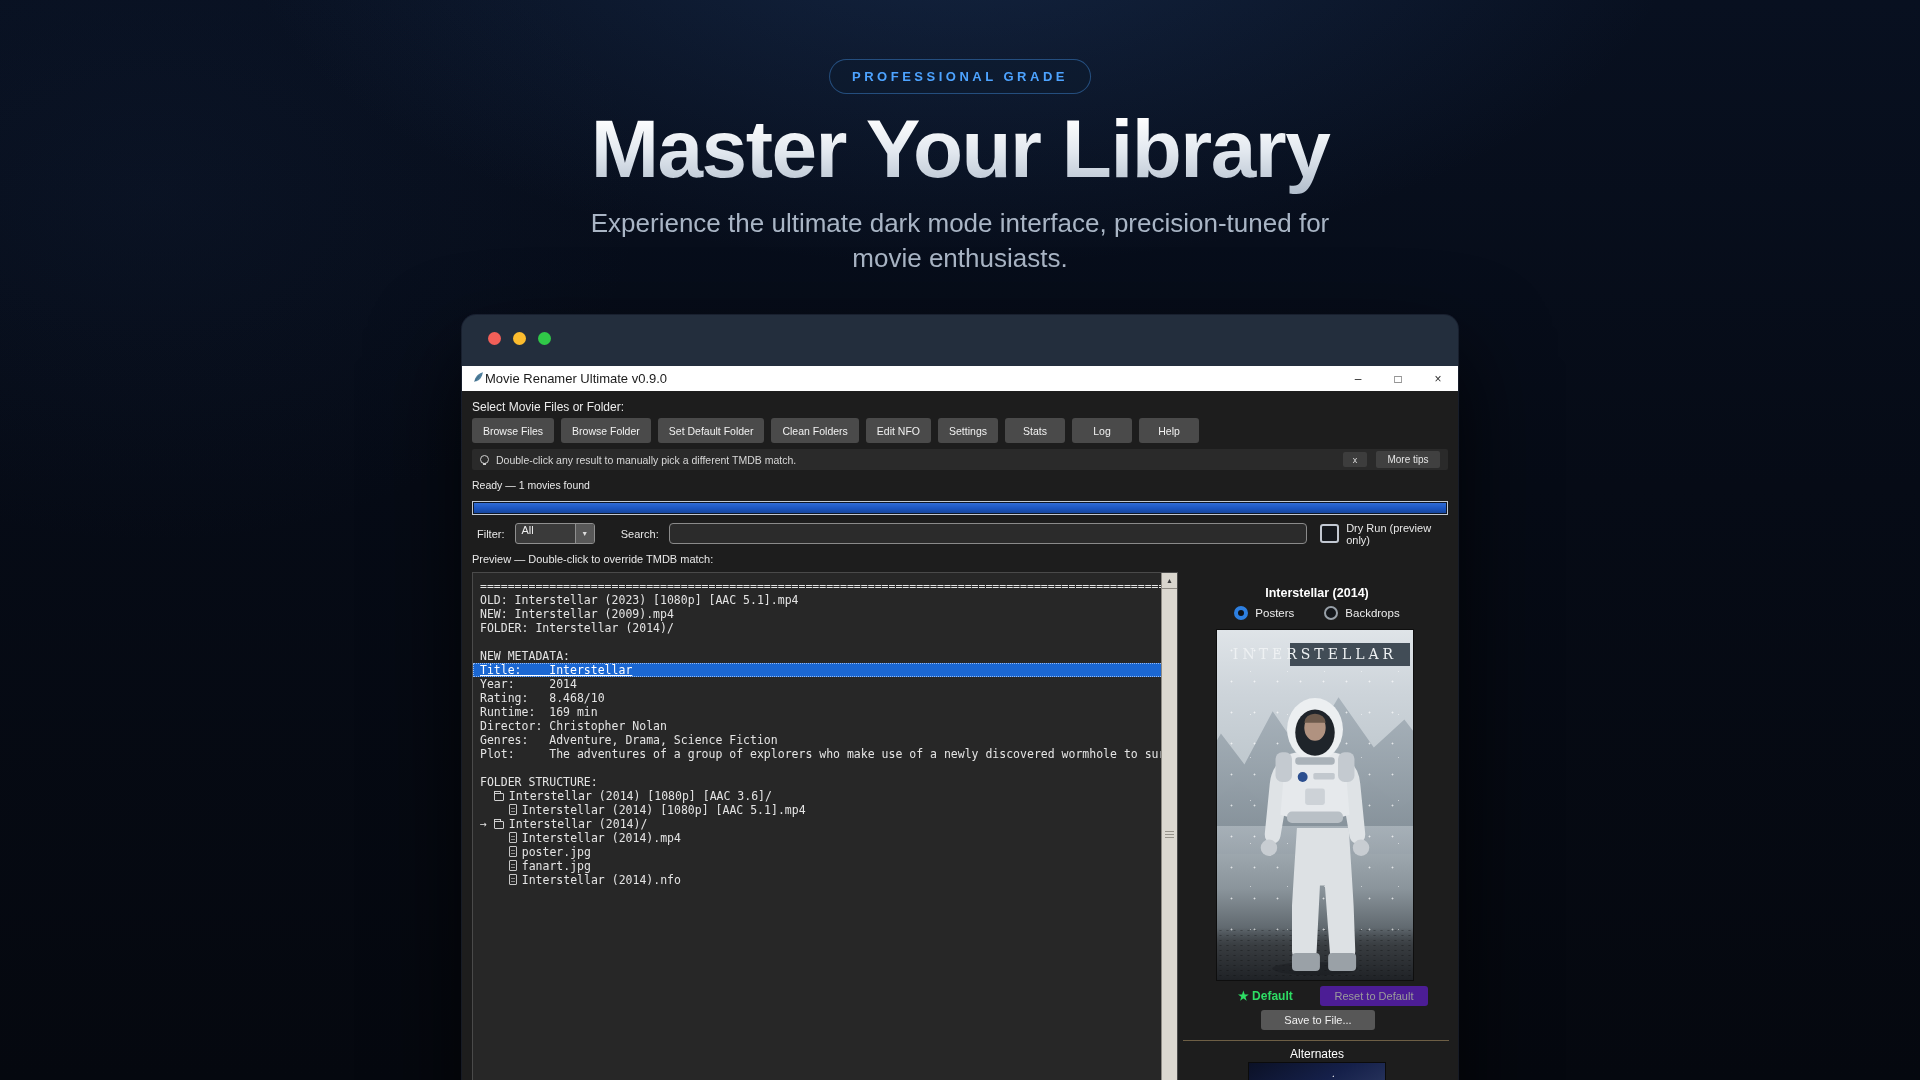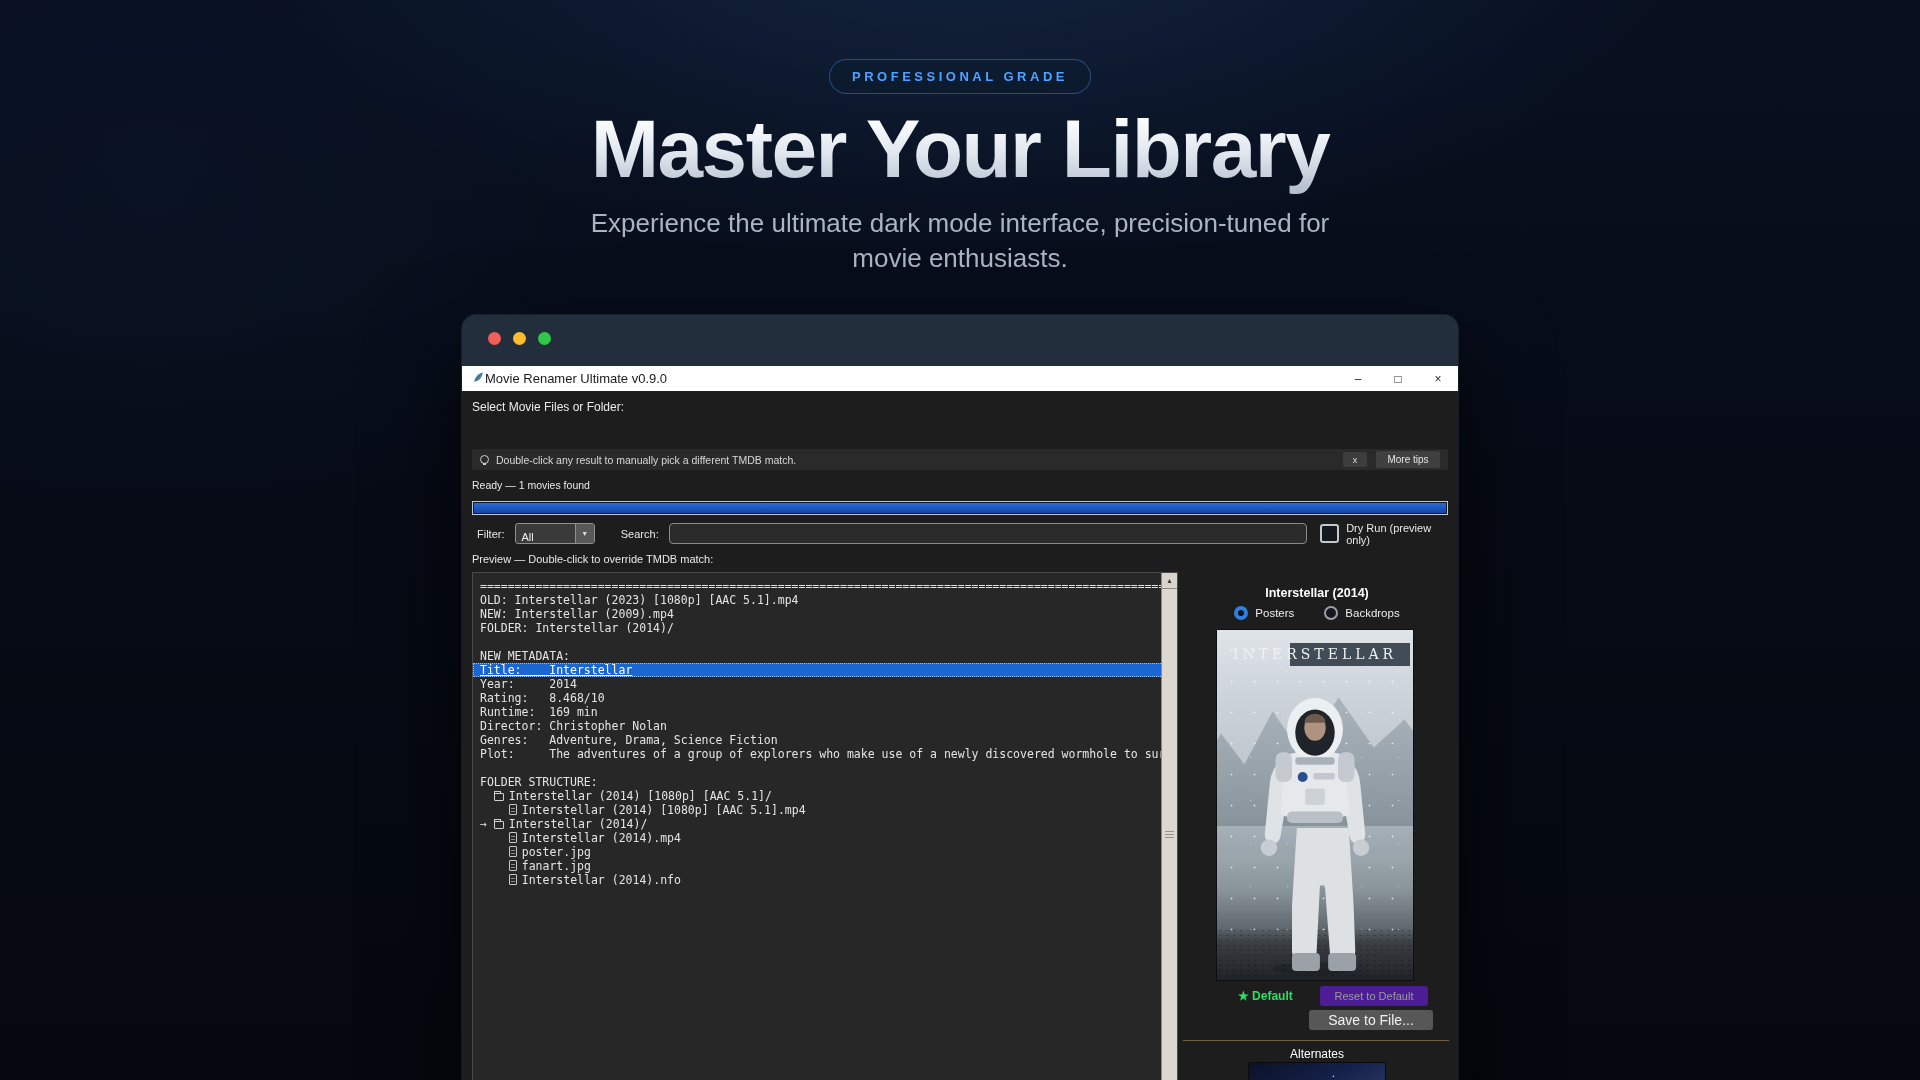--- a/index.html
+++ b/index.html
@@ -52,21 +52,21 @@
   .tip-more{margin-left:9px;width:64px;height:17px;background:#404040;border-radius:2px;
     color:#e4e4e4;font-size:10px;display:flex;align-items:center;justify-content:center;}
   .status{position:absolute;left:10px;top:88px;font-size:10.5px;color:#e9e9e9;}
   .progress{position:absolute;left:10px;top:110px;width:976px;height:14px;box-sizing:border-box;
     border:1px solid #c3c9d1;background:#0f1726;padding:1px;}
   .progress-fill{height:100%;background:linear-gradient(180deg,#2f6bd6 0%,#1c55c0 55%,#16469e 100%);}
   .filterrow{position:absolute;left:10px;top:131px;width:976px;height:23px;display:flex;
     align-items:center;font-size:11px;color:#e8e8e8;}
   .f-label{margin-left:5px;}
   .combo{margin-left:10px;width:88px;height:21px;background:#3a3a3a;border:1px solid #8f8f8f;
-    border-radius:3px;display:flex;align-items:flex-end;box-sizing:border-box;}
+    border-radius:3px;display:flex;align-items:flex-start;box-sizing:border-box;}
   .combo-val{flex:1;padding-left:6px;font-size:11px;color:#f0f0f0;}
   .combo-btn{width:18px;height:100%;background:#585858;border-left:1px solid #8f8f8f;
     display:flex;align-items:center;justify-content:center;color:#dddddd;font-size:7px;
     border-radius:0 2px 2px 0;}
   .s-label{margin-left:26px;}
   .search-input{margin-left:10px;width:700px;height:21px;background:#2b2b2b;
     border:1px solid #8a8a8a;border-radius:4px;color:#eeeeee;padding:0 6px;
     font-family:inherit;font-size:11px;box-sizing:border-box;}
   .dry-check{margin-left:13px;width:15px;height:15px;border:2px solid #c2c8d2;border-radius:3px;
     background:#15181d;flex:none;}
@@ -127,22 +127,22 @@
     background-image:radial-gradient(rgba(0,0,0,.55) .8px,transparent 1.3px);background-size:7px 5px;}
   .poster-titlebox{position:absolute;top:13px;left:37%;right:3px;height:23px;background:rgba(52,63,74,.92);}
   .poster-title{position:absolute;top:16px;left:0;width:100%;text-align:center;
     font-family:"DejaVu Serif",serif;font-size:14px;letter-spacing:4px;color:#eef1f3;}
   .astro{position:absolute;left:50%;transform:translateX(-50%);top:50px;height:296px;}
   .p-defrow{position:absolute;top:414px;left:0;width:100%;height:20px;}
   .p-default{position:absolute;left:52px;top:3px;color:var(--default_green,#2edd64);
     font-size:12px;font-weight:700;}
   .p-reset{position:absolute;left:134px;top:0;width:108px;height:20px;background:#4c1d95;
     border-radius:3px;color:#9b9b9b;font-size:11px;display:flex;align-items:center;justify-content:center;}
-  .p-save{position:absolute;top:438px;left:75px;width:124px;height:20px;background:#575757;
-    border-radius:3px;color:#f0f0f0;font-size:14px;display:flex;align-items:center;justify-content:center;margin-left:48px;}
+  .p-save{position:absolute;top:438px;left:75px;width:114px;height:20px;background:#575757;
+    border-radius:3px;color:#f0f0f0;font-size:11px;display:flex;align-items:center;justify-content:center;}
   .p-divider{position:absolute;top:468px;left:-3px;width:266px;border-top:1px solid var(--divider_tan,#6e5f45);}
   .p-alt-title{position:absolute;top:475px;left:0;width:100%;text-align:center;font-weight:400;
     font-size:12px;color:#ffffff;}
   .p-alt-thumb{position:absolute;top:491px;left:63px;width:136px;height:74px;
     box-shadow:0 0 0 1px rgba(0,0,0,.6);
     background-image:
       radial-gradient(circle at 18% 30%,rgba(255,255,255,.9) .6px,transparent 1.1px),
       radial-gradient(circle at 62% 18%,rgba(255,255,255,.8) .5px,transparent 1px),
       radial-gradient(circle at 84% 55%,rgba(255,255,255,.7) .5px,transparent 1px),
       radial-gradient(circle at 40% 60%,rgba(220,230,255,.7) .5px,transparent 1px),
@@ -178,20 +178,31 @@
       <span class="tb-controls">
         <span>–</span>
         <span>□</span>
         <span>×</span>
       </span>
     </div>
 
     <div class="appbody">
       <div class="select-label">Select Movie Files or Folder:</div>
 
+      <div class="toolbar" id="toolbar">
+          <button class="tb-btn">Browse Files</button>
+          <button class="tb-btn">Browse Folder</button>
+          <button class="tb-btn">Set Default Folder</button>
+          <button class="tb-btn">Clean Folders</button>
+          <button class="tb-btn">Edit NFO</button>
+          <button class="tb-btn">Settings</button>
+          <button class="tb-btn">Stats</button>
+          <button class="tb-btn">Log</button>
+          <button class="tb-btn">Help</button>
+        </div>
 
       <div class="tipbar">
         <span class="bulb"></span>
         <span>Double-click any result to manually pick a different TMDB match.</span>
         <span class="tip-close">x</span>
         <span class="tip-more">More tips</span>
       </div>
 
       <div class="status">Ready — 1 movies found</div>
 
@@ -223,21 +234,21 @@
             <div class="pline"><span class="ppre"></span><span class="ptext">NEW METADATA:</span></div>
             <div class="pline hl"><span class="ppre"></span><span class="ptext">Title:    Interstellar</span></div>
             <div class="pline"><span class="ppre"></span><span class="ptext">Year:     2014</span></div>
             <div class="pline"><span class="ppre"></span><span class="ptext">Rating:   8.468/10</span></div>
             <div class="pline"><span class="ppre"></span><span class="ptext">Runtime:  169 min</span></div>
             <div class="pline"><span class="ppre"></span><span class="ptext">Director: Christopher Nolan</span></div>
             <div class="pline"><span class="ppre"></span><span class="ptext">Genres:   Adventure, Drama, Science Fiction</span></div>
             <div class="pline"><span class="ppre"></span><span class="ptext">Plot:     The adventures of a group of explorers who make use of a newly discovered wormhole to surpass</span></div>
             <div class="pline"><span class="ppre"></span><span class="ptext"></span></div>
             <div class="pline"><span class="ppre"></span><span class="ptext">FOLDER STRUCTURE:</span></div>
-            <div class="pline"><span class="ppre">  </span><span class="picon folder-icon"></span><span class="ptext">Interstellar (2014) [1080p] [AAC 5.1]/</span></div>
+            <div class="pline"><span class="ppre">  </span><span class="picon folder-icon"></span><span class="ptext">Interstellar (2014) [1080p] [AAC 3.6]/</span></div>
             <div class="pline"><span class="ppre">    </span><span class="picon file-icon"></span><span class="ptext">Interstellar (2014) [1080p] [AAC 5.1].mp4</span></div>
             <div class="pline"><span class="ppre">→ </span><span class="picon folder-icon"></span><span class="ptext">Interstellar (2014)/</span></div>
             <div class="pline"><span class="ppre">    </span><span class="picon file-icon"></span><span class="ptext">Interstellar (2014).mp4</span></div>
             <div class="pline"><span class="ppre">    </span><span class="picon file-icon"></span><span class="ptext">poster.jpg</span></div>
             <div class="pline"><span class="ppre">    </span><span class="picon file-icon"></span><span class="ptext">fanart.jpg</span></div>
             <div class="pline"><span class="ppre">    </span><span class="picon file-icon"></span><span class="ptext">Interstellar (2014).nfo</span></div>
           </div>
         <div class="vscroll">
           <div class="vs-up">▲</div>
           <div class="vs-thumb">

